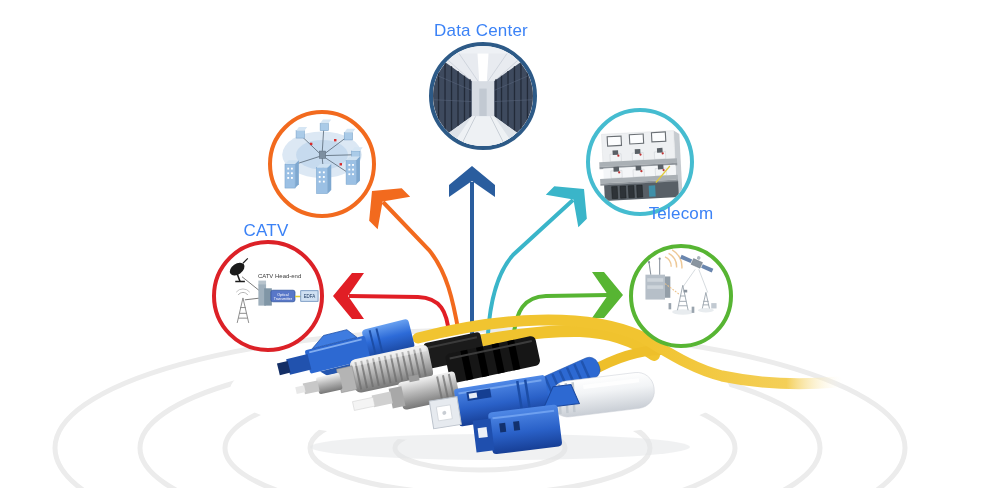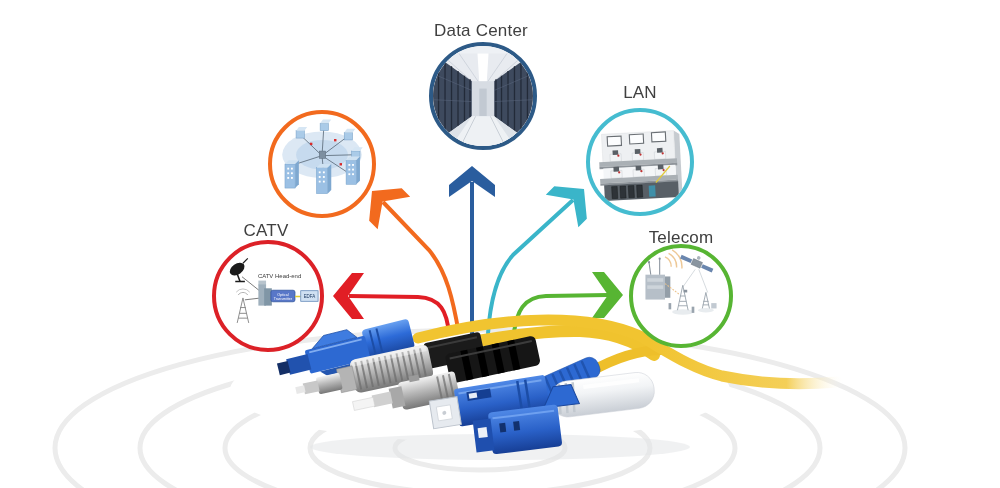--- a/index.html
+++ b/index.html
@@ -3,21 +3,21 @@
 <meta charset="utf-8">
 <style>
   html,body{margin:0;padding:0;background:#fff;}
   .stage{position:relative;width:1000px;height:488px;background:#ffffff;overflow:hidden;
          font-family:"Liberation Sans",sans-serif;}
   .layer{position:absolute;left:0;top:0;width:1000px;height:488px;}
   .z0{z-index:0}.z1{z-index:1}.z2{z-index:2}
   .node-circle{position:absolute;border-radius:50%;background:#fff;overflow:hidden;
                box-sizing:border-box;border:4px solid #ccc;z-index:3;}
   .node-circle svg{display:block;width:100%;height:100%;}
-  .node-label{position:absolute;width:170px;text-align:center;color:#404040;
+  .node-label{position:absolute;width:170px;text-align:center;color:#3b82f6;
               font-size:17px;letter-spacing:.2px;z-index:3;}
   .c-fttx{border-color:#f26a1e;}
   .c-dc{border-color:#2d5a87;}
   .c-lan{border-color:#45bcd0;}
   .c-catv{border-color:#dc2127;}
   .c-telecom{border-color:#57b533;}
 </style>
 </head>
 <body>
 
@@ -302,21 +302,20 @@
       <rect x="50" y="46" width="8" height="30" fill="#c2c9d2"></rect>
       <polygon points="0,106 42,76 66,76 108,106" fill="#dde2e8"></polygon>
       <polygon points="42,76 66,76 88,108 20,108" fill="#eef1f4"></polygon>
       <g stroke="#c6ccd4" stroke-width="1">
         <line x1="30" y1="108" x2="46" y2="76"></line>
           <line x1="78" y1="108" x2="62" y2="76"></line>
       </g>
     </svg>
   </div>
 
-  <div class="node-label" style="left:555px;top:83px;">LAN</div>
   <div class="node-circle c-lan" style="left:586px;top:108px;width:108px;height:108px;">
     <svg viewBox="0 0 108 108">
       <g transform="rotate(-3 54 54)">
         <polygon points="92,22 98,26 98,90 92,93" fill="#c6cbd0"></polygon>
         <rect x="14" y="22" width="78" height="34" fill="#eef0f2" stroke="#dcdfe2" stroke-width="0.5"></rect>
         <g fill="#fcfdfe" stroke="#6a6f74" stroke-width="1.2">
           <rect x="20" y="25" width="15" height="10"></rect>
             <rect x="44" y="24" width="15" height="10"></rect>
           <rect x="68" y="23" width="15" height="10"></rect>
         </g>
@@ -394,21 +393,21 @@
         <text x="69.5" y="58" text-anchor="middle" font-size="3.8" fill="#ffffff" font-family="Liberation Sans, sans-serif">Transmitter</text>
       </g>
       <line x1="82" y1="54.5" x2="88" y2="54.5" stroke="#e0cc30" stroke-width="1.6"></line>
       <g>
         <rect x="88" y="48.5" width="18" height="11" fill="#cfe0f2" stroke="#6088b8" stroke-width="0.8"></rect>
         <text x="97" y="56" text-anchor="middle" font-size="4.6" fill="#16335c" font-family="Liberation Sans, sans-serif">EDFA</text>
       </g>
     </svg>
   </div>
 
-  <div class="node-label" style="left:596px;top:228px;">Telecom</div>
+  <div class="node-label" style="left:596px;top:204px;">Telecom</div>
   <div class="node-circle c-telecom" style="left:629px;top:244px;width:104px;height:104px;">
     <svg viewBox="0 0 108 108">
       <ellipse cx="56" cy="72" rx="12" ry="3" fill="#e8ecef"></ellipse>
       <ellipse cx="82" cy="70" rx="9" ry="2.5" fill="#e8ecef"></ellipse>
       <g>
         <rect x="14" y="30" width="22" height="28" fill="#b6bfc8"></rect>
         <rect x="36" y="32" width="6" height="24" fill="#939ea8"></rect>
         <rect x="16" y="34" width="18" height="4" fill="#cdd4da"></rect>
         <rect x="16" y="42" width="18" height="4" fill="#cdd4da"></rect>
         <line x1="20" y1="30" x2="18" y2="16" stroke="#8a939d" stroke-width="1.2"></line>

